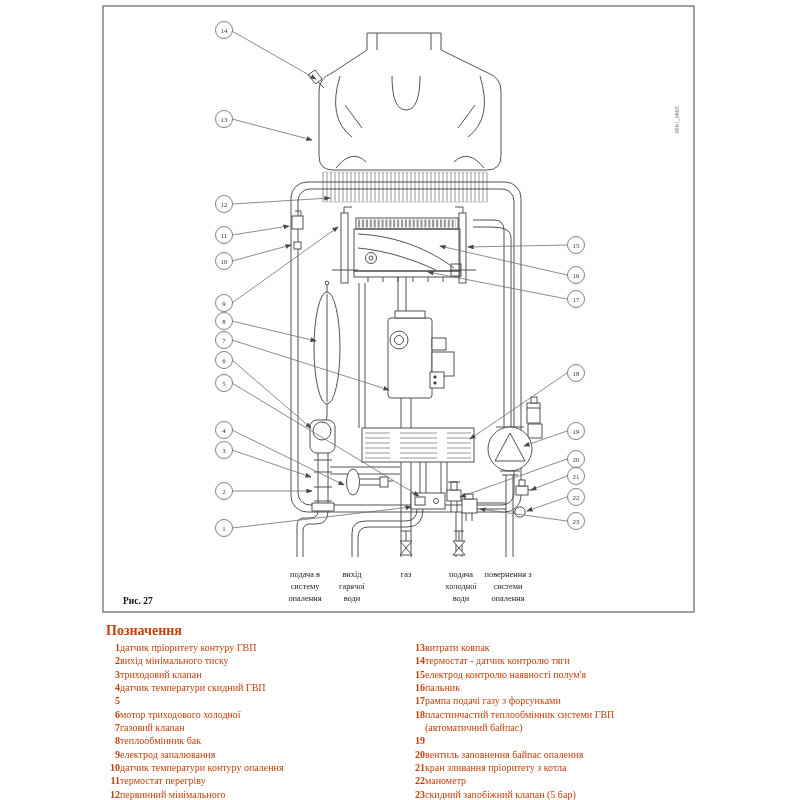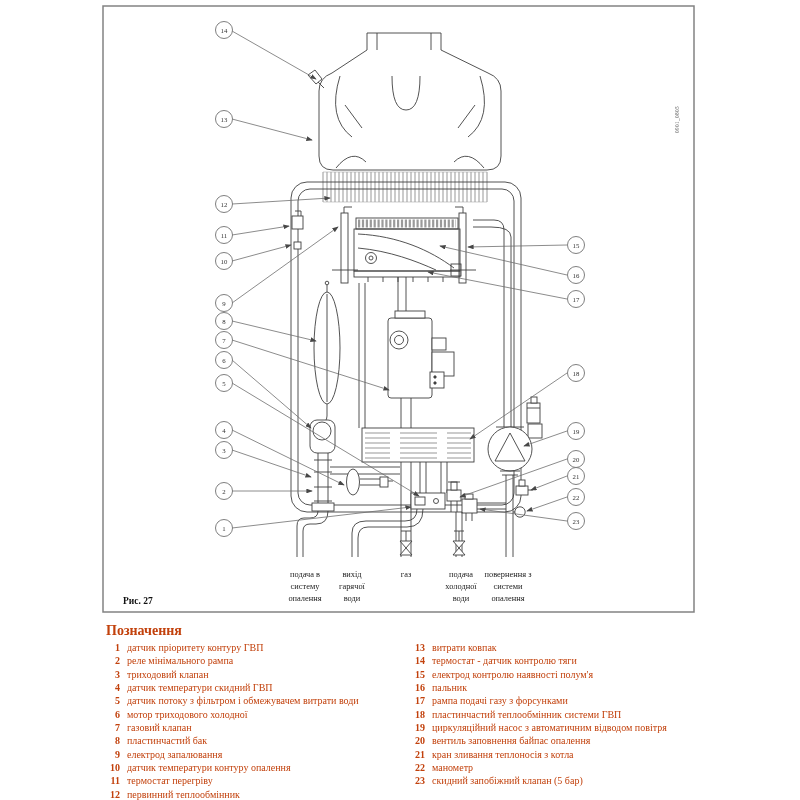--- a/index.html
+++ b/index.html
@@ -11,21 +11,21 @@
   .pipe-label{font-size:8.4px;fill:#222;}
   .fig-caption{font-size:9.5px;font-weight:bold;fill:#111;}
   .fig-code{font-size:5.2px;fill:#555;letter-spacing:.4px;}
   .legend{position:absolute;left:0;top:622px;width:800px;}
   .legend-title{position:absolute;left:106px;top:1px;font-size:14px;font-weight:bold;}
   .legend-col{position:absolute;top:19px;}
   .legend-col.left{left:105px;width:300px;}
   .legend-col.right{left:410px;width:300px;}
   .lrow{display:flex;line-height:13.35px;font-size:10px;}
   .lrow .num{display:inline-block;width:15px;text-align:right;font-weight:bold;flex:0 0 15px;}
-  .lrow .txt{margin-left:7px;white-space:nowrap;}
+  .lrow .txt{white-space:nowrap;}
 </style>
 </head>
 <body>
 
 <div class="page">
 
 <svg width="800" height="800" viewBox="0 0 800 800">
   <defs>
     <marker id="arw" markerWidth="8" markerHeight="6" refX="7" refY="3" orient="auto">
       <path d="M0,0 L8,3 L0,6 Z" fill="#474747"></path>
@@ -352,61 +352,60 @@
 
 <div class="legend">
   <div class="legend-title">Позначення</div>
   <div class="legend-col left">
     <div class="lrow">
           <span class="num">1</span>
           <span class="txt">датчик пріоритету контуру ГВП</span>
         </div>
     <div class="lrow">
           <span class="num">2</span>
-          <span class="txt">реле мінімального рампа</span>
+          <span class="txt">вихід мінімального тиску</span>
         </div>
     <div class="lrow">
           <span class="num">3</span>
           <span class="txt">триходовий клапан</span>
         </div>
     <div class="lrow">
           <span class="num">4</span>
           <span class="txt">датчик температури скидний ГВП</span>
         </div>
     <div class="lrow">
           <span class="num">5</span>
-          <span class="txt">датчик потоку з фільтром і обмежувачем витрати води</span>
         </div>
     <div class="lrow">
           <span class="num">6</span>
           <span class="txt">мотор триходового холодної</span>
         </div>
     <div class="lrow">
           <span class="num">7</span>
           <span class="txt">газовий клапан</span>
         </div>
     <div class="lrow">
           <span class="num">8</span>
-          <span class="txt">пластинчастий бак</span>
+          <span class="txt">теплообмінник бак</span>
         </div>
     <div class="lrow">
           <span class="num">9</span>
           <span class="txt">електрод запалювання</span>
         </div>
     <div class="lrow">
           <span class="num">10</span>
           <span class="txt">датчик температури контуру опалення</span>
         </div>
     <div class="lrow">
           <span class="num">11</span>
           <span class="txt">термостат перегріву</span>
         </div>
     <div class="lrow">
           <span class="num">12</span>
-          <span class="txt">первинний теплообмінник</span>
+          <span class="txt">первинний мінімального</span>
         </div>
   </div>
   <div class="legend-col right">
     <div class="lrow">
           <span class="num">13</span>
           <span class="txt">витрати ковпак</span>
         </div>
     <div class="lrow">
           <span class="num">14</span>
           <span class="txt">термостат - датчик контролю тяги</span>
@@ -421,30 +420,33 @@
         </div>
     <div class="lrow">
           <span class="num">17</span>
           <span class="txt">рампа подачі газу з форсунками</span>
         </div>
     <div class="lrow">
           <span class="num">18</span>
           <span class="txt">пластинчастий теплообмінник системи ГВП</span>
         </div>
     <div class="lrow">
+          <span class="num"></span>
+          <span class="txt">(автоматичний байпас)</span>
+        </div>
+    <div class="lrow">
           <span class="num">19</span>
-          <span class="txt">циркуляційний насос з автоматичним відводом повітря</span>
         </div>
     <div class="lrow">
           <span class="num">20</span>
           <span class="txt">вентиль заповнення байпас опалення</span>
         </div>
     <div class="lrow">
           <span class="num">21</span>
-          <span class="txt">кран зливання теплоносія з котла</span>
+          <span class="txt">кран зливання пріоритету з котла</span>
         </div>
     <div class="lrow">
           <span class="num">22</span>
           <span class="txt">манометр</span>
         </div>
     <div class="lrow">
           <span class="num">23</span>
           <span class="txt">скидний запобіжний клапан (5 бар)</span>
         </div>
   </div>

